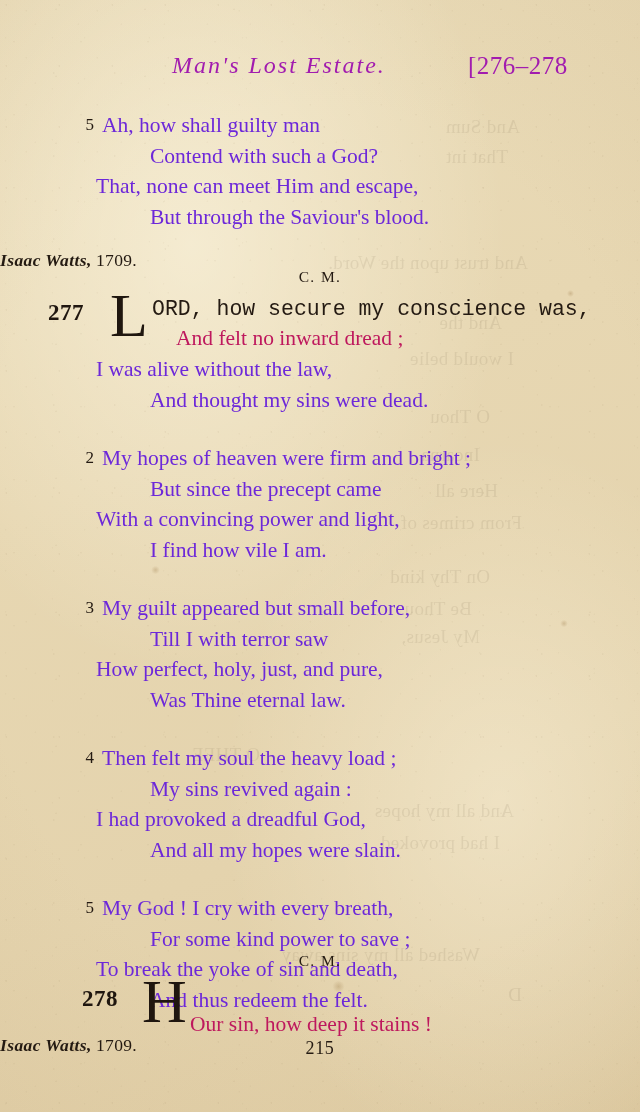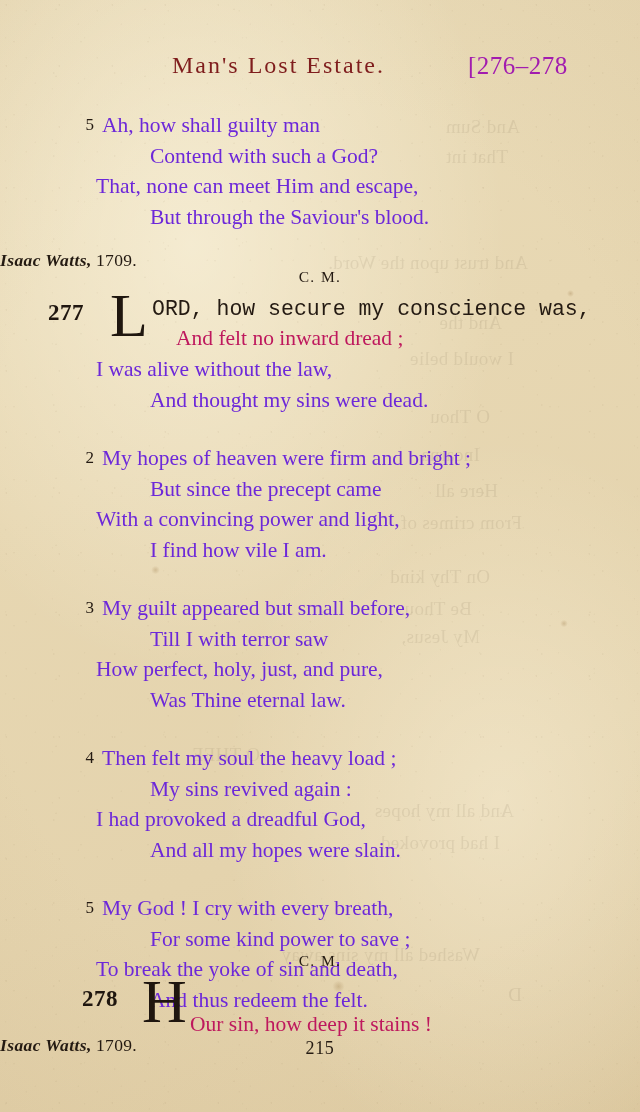--- a/index.html
+++ b/index.html
@@ -81,23 +81,24 @@
     position: absolute;
     top: 52px;
     left: 0;
     right: 0;
     height: 34px;
   }
   .runhead-title {
     position: absolute;
     left: 172px;
     top: 0;
+    font-style: italic;
     font-size: 24px;
     letter-spacing: 2.0px;
-    color: #7f1d1d;
+    color: #a21caf;
     white-space: nowrap;
   }
   .runhead-range {
     position: absolute;
     left: 468px;
     top: 0;
     font-size: 25px;
     letter-spacing: 0.5px;
     color: #a21caf;
     white-space: nowrap;

